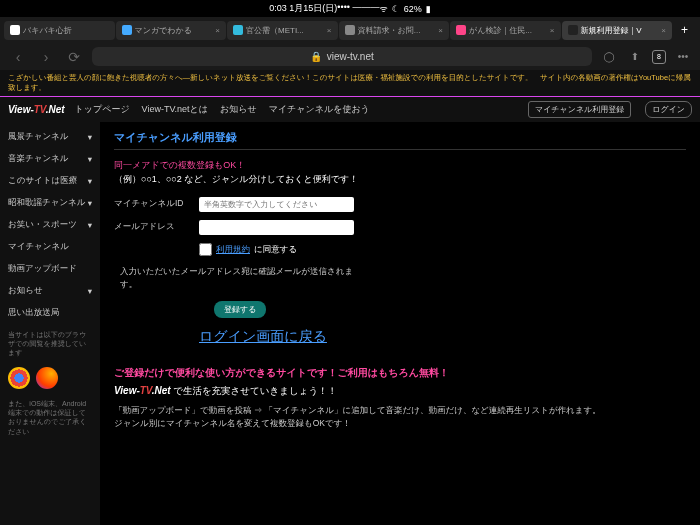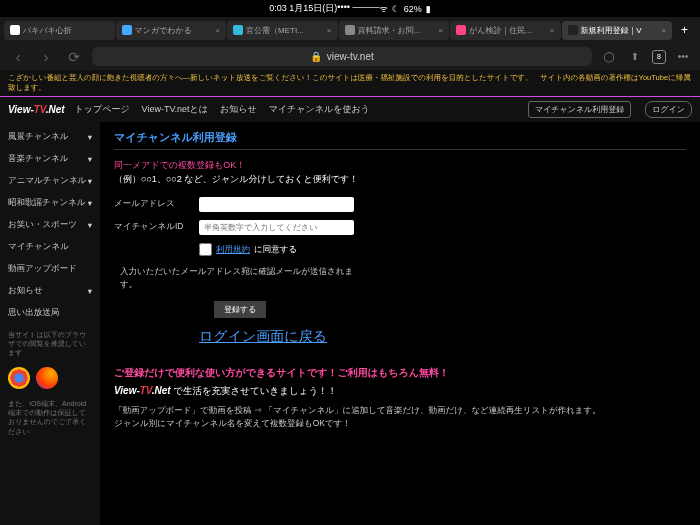--- a/index.html
+++ b/index.html
@@ -34,21 +34,21 @@
 .title{color:#4a9eff;font-size:11px;font-weight:bold;margin-bottom:8px;border-bottom:1px solid #333;padding-bottom:4px}
 .desc{font-size:9px;line-height:1.6;margin-bottom:10px}
 .desc .pink{color:#ff4aa0;font-weight:normal}
 .desc .yellow{color:#f0c040}
 .frow{display:flex;align-items:center;gap:10px;margin-bottom:8px}
 .flbl{width:75px;font-size:8.5px;color:#ccc}
 .finp{width:155px;padding:3px 5px;background:#fff;border:none;border-radius:2px;font-size:8px;color:#888}
 .chk{display:flex;align-items:flex-end;gap:4px;font-size:8.5px;margin-left:85px;margin-bottom:10px}
 .chk a{color:#4a9eff;text-decoration:underline}
 .note{font-size:8.5px;color:#ccc;margin-bottom:1px;margin-left:6px}
-.btn-sub{background:#404040;color:#fff;border:none;padding:3px 10px;border-radius:0;font-size:8px;margin-left:100px;margin-bottom:10px}
+.btn-sub{background:#0f766e;color:#fff;border:none;padding:3px 10px;border-radius:8px;font-size:8px;margin-left:100px;margin-bottom:10px}
 .lnk{color:#4a9eff;text-decoration:underline;font-size:14px;margin-left:85px;display:block;margin-bottom:20px}
 .foot{margin-top:15px}
 .foot .pink{color:#ff4aa0;font-size:10px;font-weight:bold;margin-bottom:5px}
 .foot .w{font-size:9.5px;margin-bottom:6px}
 .foot .d{font-size:8.5px;color:#ccc;line-height:1.5}
 </style>
 </head>
 <body>
 
 <div class="status">
@@ -129,21 +129,21 @@
 <div class="side">
 <div class="side-i">
         <span>風景チャンネル</span>
         <span>▾</span>
       </div>
 <div class="side-i">
         <span>音楽チャンネル</span>
         <span>▾</span>
       </div>
 <div class="side-i">
-        <span>アニマルチャンネル</span>
+        <span>このサイトは医療</span>
         <span>▾</span>
       </div>
 <div class="side-i">
         <span>昭和歌謡チャンネル</span>
         <span>▾</span>
       </div>
 <div class="side-i">
         <span>お笑い・スポーツ</span>
         <span>▾</span>
       </div>
@@ -168,26 +168,26 @@
 <div class="side-note">また、iOS端末、Android端末での動作は保証しておりませんのでご了承ください</div>
 </div>
 
 <div class="content">
 <div class="title">マイチャンネル利用登録</div>
 <div class="desc">
 <div class="pink">同一メアドでの複数登録もOK！</div>
 <div>（例）○○1、○○2 など、ジャンル分けしておくと便利です！</div>
 </div>
 <div class="frow">
+<div class="flbl">マイチャンネルID</div>
+<input class="finp" placeholder="半角英数字で入力してください" style="">
+</div>
+<div class="frow">
 <div class="flbl">メールアドレス</div>
 <input class="finp" style="">
-</div>
-<div class="frow">
-<div class="flbl">マイチャンネルID</div>
-<input class="finp" placeholder="半角英数字で入力してください" style="">
 </div>
 <div class="chk">
 <input type="checkbox" style="">
 <a>利用規約</a>
         <span>に同意する</span>
 </div>
 <div class="note">入力いただいたメールアドレス宛に確認メールが送信されま</div>
 <div class="note" style="margin-bottom:10px">す。</div>
 <button class="btn-sub">登録する</button>
 <a class="lnk">ログイン画面に戻る</a>

